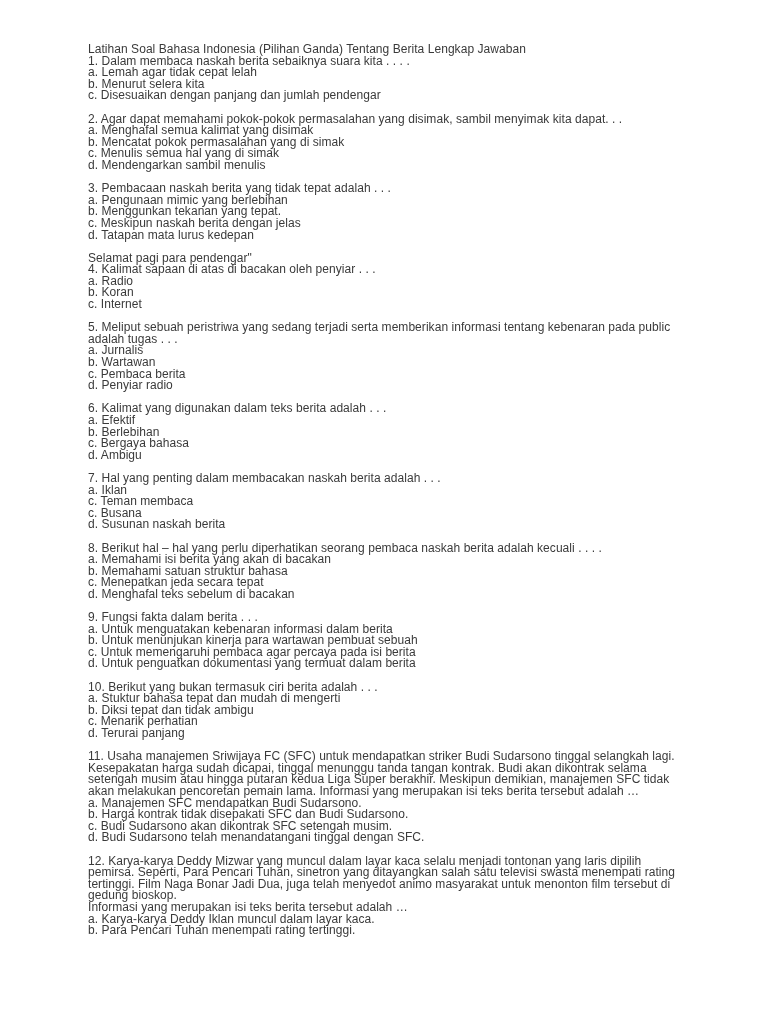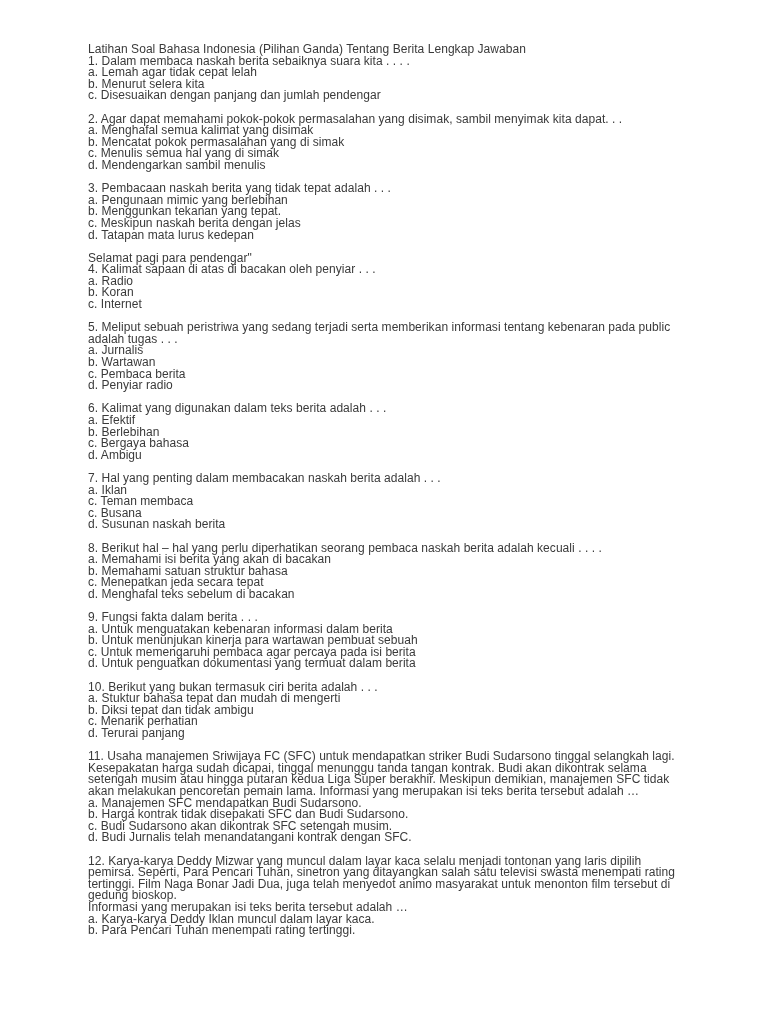--- a/index.html
+++ b/index.html
@@ -131,21 +131,21 @@
   <span class="gap"></span>
 
   <div>
     <span class="line">11. Usaha manajemen Sriwijaya FC (SFC) untuk mendapatkan striker Budi Sudarsono tinggal selangkah lagi.</span>
     <span class="line">Kesepakatan harga sudah dicapai, tinggal menunggu tanda tangan kontrak. Budi akan dikontrak selama</span>
     <span class="line">setengah musim atau hingga putaran kedua Liga Super berakhir. Meskipun demikian, manajemen SFC tidak</span>
     <span class="line">akan melakukan pencoretan pemain lama. Informasi yang merupakan isi teks berita tersebut adalah …</span>
     <span class="line">a. Manajemen SFC mendapatkan Budi Sudarsono.</span>
     <span class="line">b. Harga kontrak tidak disepakati SFC dan Budi Sudarsono.</span>
     <span class="line">c. Budi Sudarsono akan dikontrak SFC setengah musim.</span>
-    <span class="line">d. Budi Jurnalis telah menandatangani kontrak dengan SFC.</span>
+    <span class="line">d. Budi Sudarsono telah menandatangani tinggal dengan SFC.</span>
   </div>
   <span class="gap"></span>
 
   <div>
     <span class="line">12. Karya-karya Deddy Mizwar yang muncul dalam layar kaca selalu menjadi tontonan yang laris dipilih</span>
     <span class="line">pemirsa. Seperti, Para Pencari Tuhan, sinetron yang ditayangkan salah satu televisi swasta menempati rating</span>
     <span class="line">tertinggi. Film Naga Bonar Jadi Dua, juga telah menyedot animo masyarakat untuk menonton film tersebut di</span>
     <span class="line">gedung bioskop.</span>
     <span class="line">Informasi yang merupakan isi teks berita tersebut adalah …</span>
     <span class="line">a. Karya-karya Deddy Iklan muncul dalam layar kaca.</span>

